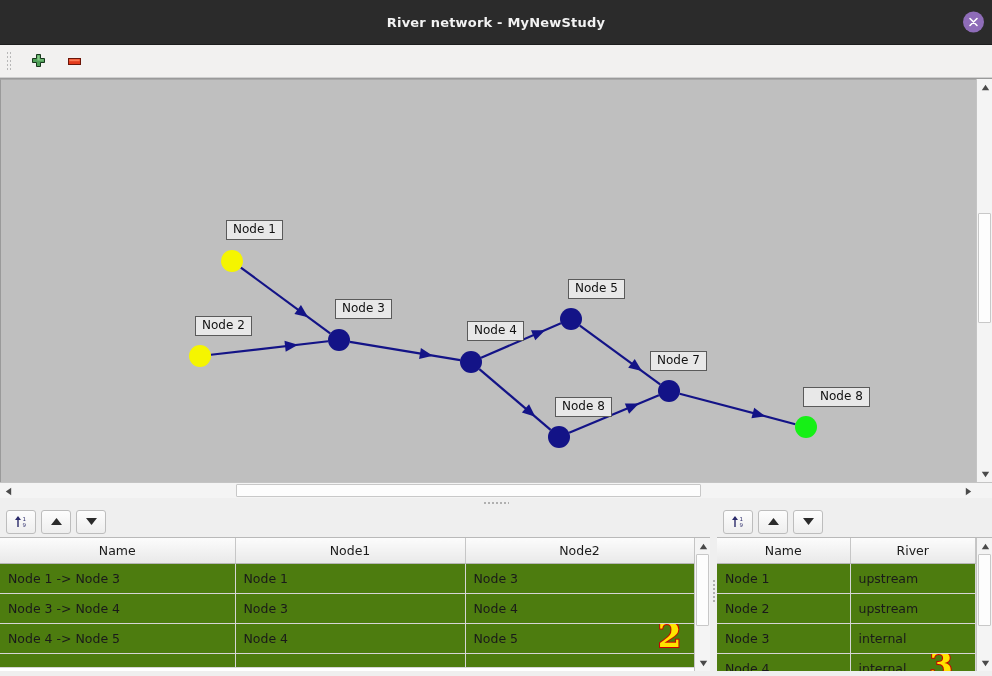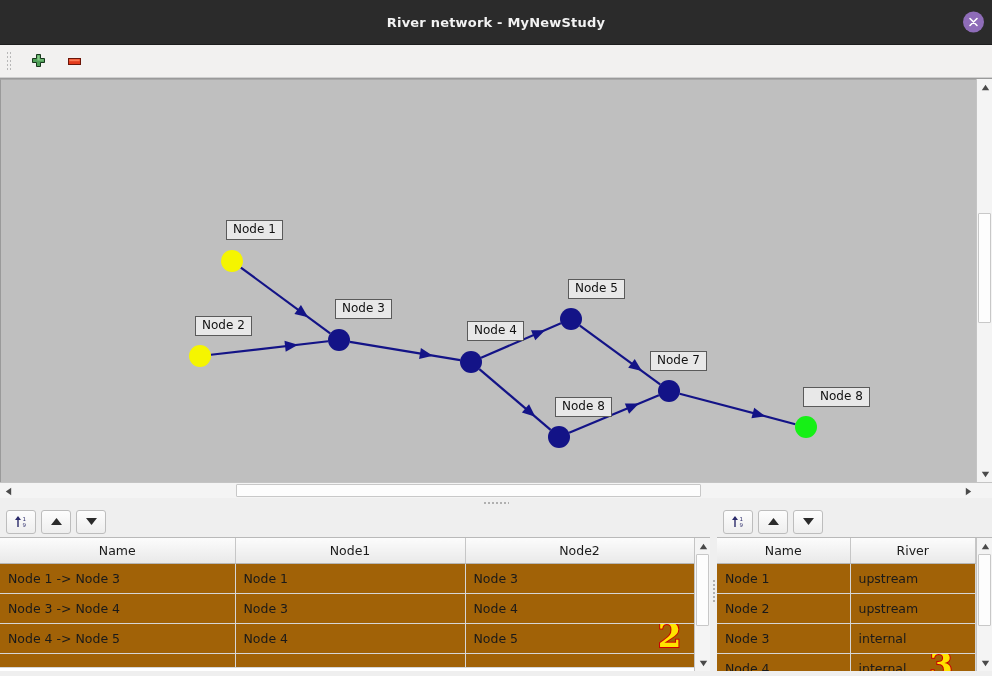--- a/index.html
+++ b/index.html
@@ -220,21 +220,21 @@
     font-size: 12.5px;
     text-align: center;
     color: #1a1a1a;
     cursor: pointer;
   }
   table.grid td {
     height: 30px;
     border-right: 1px solid #d6d6d6;
     border-bottom: 1px solid #d6d6d6;
     padding: 0 8px;
-    background: #a16207;
+    background: #4d7c0f;
     white-space: nowrap;
     overflow: hidden;
     text-overflow: ellipsis;
     cursor: default;
   }
   table.grid tr.filler td { height: 14px; }
   .bottom-edge { height: 5px; background: #efefef; flex: 0 0 auto; }
 </style>
 </head>
 <body>

